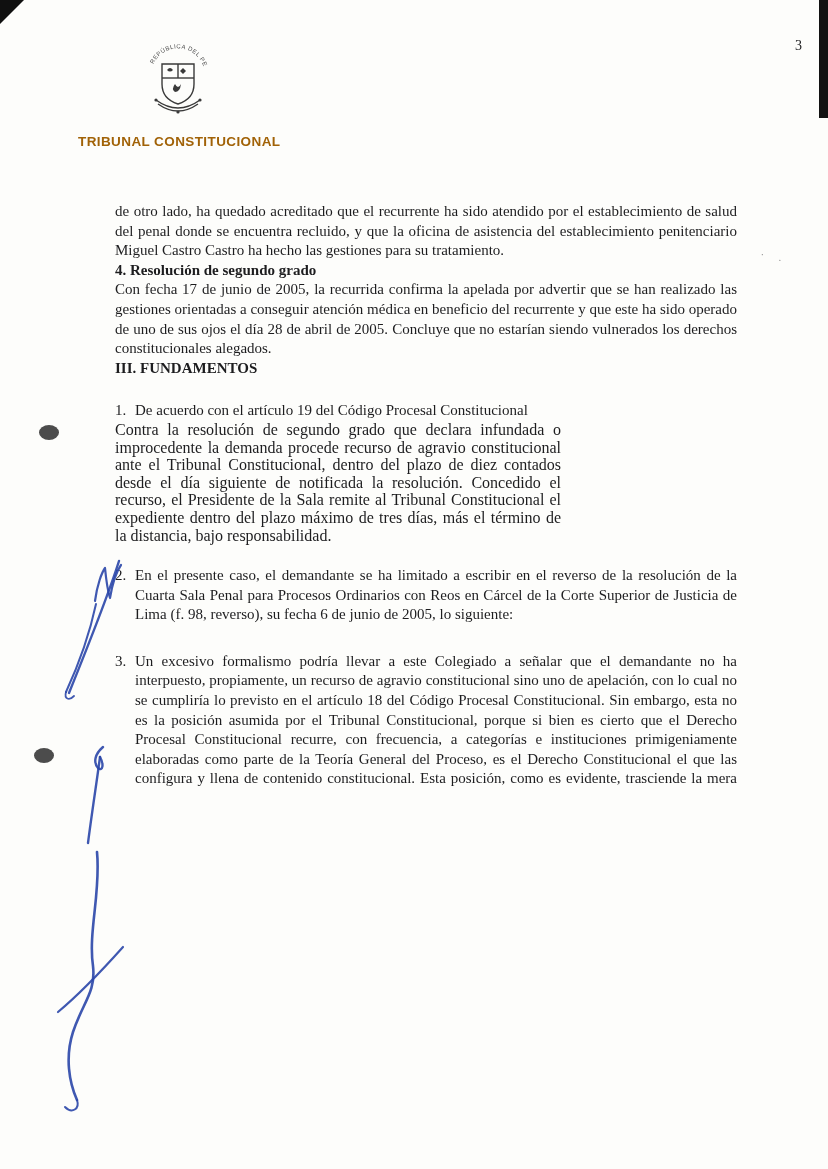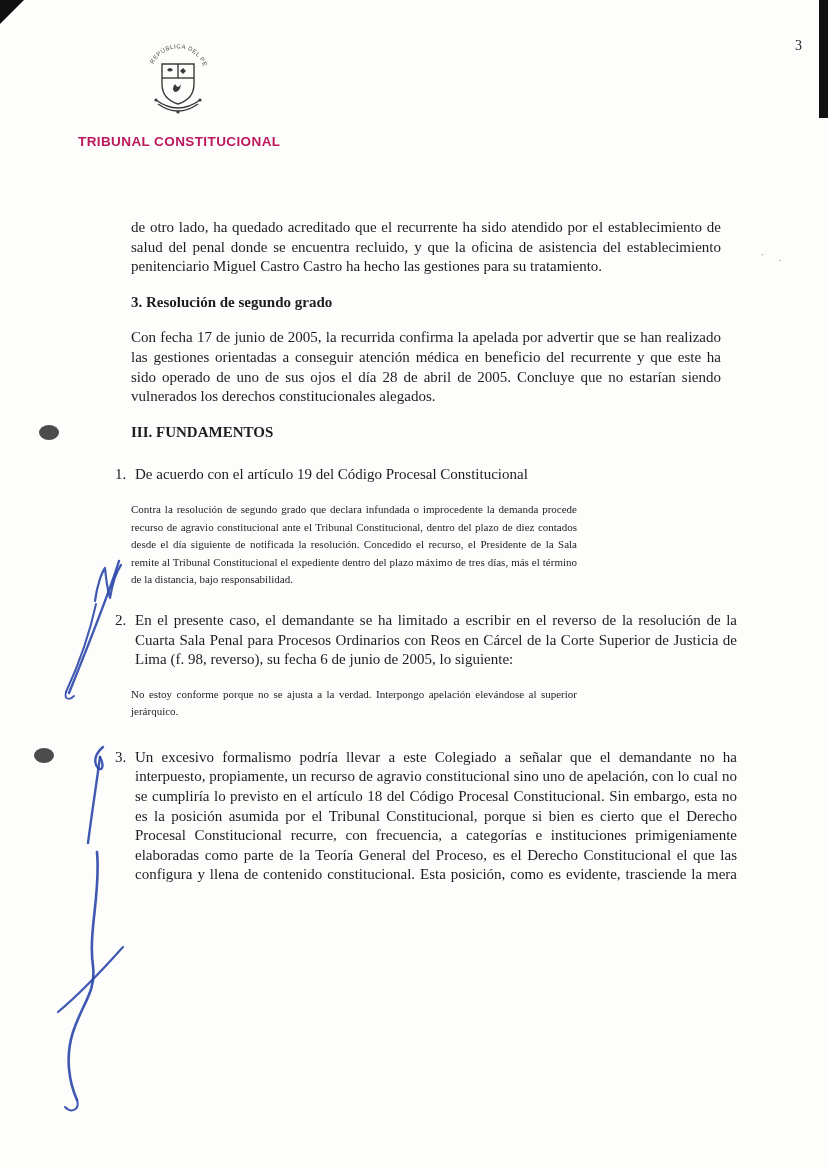--- a/index.html
+++ b/index.html
@@ -16,37 +16,37 @@
   .hole{position:absolute;border-radius:50%;background:#4c4c4c;filter:blur(.6px);}
   .hole-1{left:39px;top:425px;width:20px;height:15px;}
   .hole-2{left:34px;top:748px;width:20px;height:15px;}
   .speck{position:absolute;color:#9a9a9a;font-size:11px;letter-spacing:6px;transform:rotate(18deg);}
   .speck-1{right:40px;top:252px;}
   
   .page-number{position:absolute;top:38px;right:26px;font-size:14px;}
   .coat{position:absolute;top:34px;left:142px;width:72px;height:92px;}
   .institution{position:absolute;top:134px;left:78px;
     font-family:"Liberation Sans",sans-serif;font-weight:bold;
-    font-size:13.5px;letter-spacing:.4px;color:#be185d;}
+    font-size:13.5px;letter-spacing:.4px;color:#a16207;}
   
   .doc{position:absolute;top:202px;left:115px;width:622px;
     font-size:15px;line-height:19.6px;text-align:justify;}
-  .doc p,.doc h3{margin:16px;}
+  .doc p,.doc h3{margin:0;}
   h3{font-size:15px;font-weight:bold;}
   .s4-heading{margin-top:26px;}
   .s4-body{margin-top:21px;}
   .fund-heading{margin-top:28px;}
   .subtitle{margin-top:26px;font-weight:bold;font-style:italic;}
   .item{display:flex;margin-top:23px;}
   .item .num{width:20px;flex:0 0 20px;}
   .item .itext{flex:1;text-align:justify;}
   .item-2{margin-top:22px;}
   .item-3{margin-top:27px;}
   .item-3 .itext{text-align-last:justify;font-family:Liberation Serif, serif;}
-  .quote{margin:19px 0 0 93px;width:446px;font-size:11px;line-height:17.6px;}
+  .quote{margin:19px 0 0 93px;width:446px;font-size:16px;line-height:17.6px;}
   .quote-2{margin-top:23px;}
   
   .signature{position:absolute;left:0;top:0;width:828px;height:1169px;
     pointer-events:none;z-index:5;}
   .signature path{fill:none;stroke:var(--signature-ink,#2a46a8);
     stroke-linecap:round;stroke-linejoin:round;opacity:.9;}
   
   .coat svg .ln{fill:none;stroke:#3a3a3a;stroke-width:1.4;}
   .coat svg .fl{fill:#3a3a3a;}
 </style>
@@ -84,40 +84,39 @@
       <circle class="fl" cx="36" cy="78" r="1.6"></circle>
     </svg>
   </div>
 
   <div class="institution">TRIBUNAL CONSTITUCIONAL</div>
 
   <div class="doc">
 
     <p>de otro lado, ha quedado acreditado que el recurrente ha sido atendido por el establecimiento de salud del penal donde se encuentra recluido, y que la oficina de asistencia del establecimiento penitenciario Miguel Castro Castro ha hecho las gestiones para su tratamiento.</p>
 
-    <h3 class="s4-heading">3. Resolución de segundo grado</h3>
+    <h3 class="s4-heading">4. Resolución de segundo grado</h3>
 
     <p class="s4-body">Con fecha 17 de junio de 2005, la recurrida confirma la apelada por advertir que se han realizado las gestiones orientadas a conseguir atención médica en beneficio del recurrente y que este ha sido operado de uno de sus ojos el día 28 de abril de 2005. Concluye que no estarían siendo vulnerados los derechos constitucionales alegados.</p>
 
     <h3 class="fund-heading">III. FUNDAMENTOS</h3>
 
 
     <div class="item item-1">
       <span class="num">1.</span>
       <span class="itext">De acuerdo con el artículo 19 del Código Procesal Constitucional</span>
     </div>
 
     <p class="quote quote-1">Contra la resolución de segundo grado que declara infundada o improcedente la demanda procede recurso de agravio constitucional ante el Tribunal Constitucional, dentro del plazo de diez contados desde el día siguiente de notificada la resolución. Concedido el recurso, el Presidente de la Sala remite al Tribunal Constitucional el expediente dentro del plazo máximo de tres días, más el término de la distancia, bajo responsabilidad.</p>
 
     <div class="item item-2">
       <span class="num">2.</span>
       <span class="itext">En el presente caso, el demandante se ha limitado a escribir en el reverso de la resolución de la Cuarta Sala Penal para Procesos Ordinarios con Reos en Cárcel de la Corte Superior de Justicia de Lima (f. 98, reverso), su fecha 6 de junio de 2005, lo siguiente:</span>
     </div>
 
-    <p class="quote quote-2">No estoy conforme porque no se ajusta a la verdad. Interpongo apelación elevándose al superior jerárquico.</p>
 
     <div class="item item-3">
       <span class="num">3.</span>
       <span class="itext">Un excesivo formalismo podría llevar a este Colegiado a señalar que el demandante no ha interpuesto, propiamente, un recurso de agravio constitucional sino uno de apelación, con lo cual no se cumpliría lo previsto en el artículo 18 del Código Procesal Constitucional. Sin embargo, esta no es la posición asumida por el Tribunal Constitucional, porque si bien es cierto que el Derecho Procesal Constitucional recurre, con frecuencia, a categorías e instituciones primigeniamente elaboradas como parte de la Teoría General del Proceso, es el Derecho Constitucional el que las configura y llena de contenido constitucional. Esta posición, como es evidente, trasciende la mera</span>
     </div>
 
   </div>
 
   <svg class="signature" viewBox="0 0 828 1169">
 

